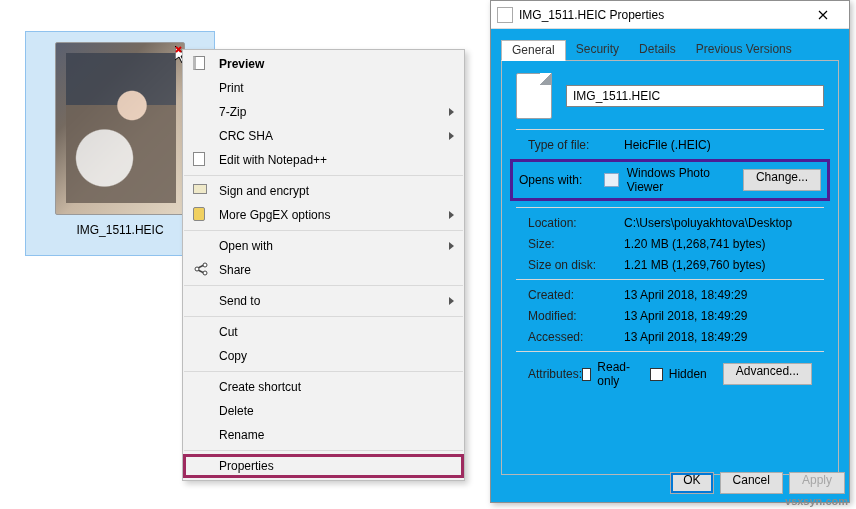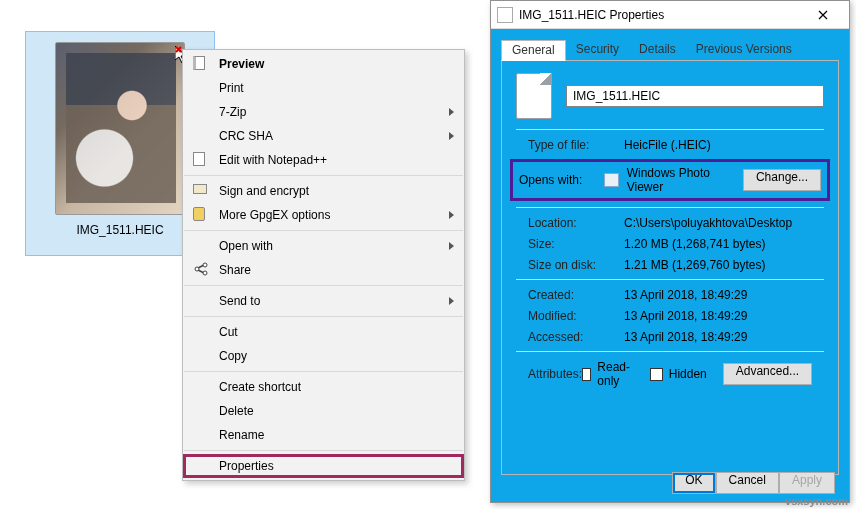--- a/index.html
+++ b/index.html
@@ -72,21 +72,21 @@
 
   .openswith { display:flex; align-items:center; gap:8px; padding:4px 6px;
     border:3px solid #4c1d95; margin:4px -6px; }
   .openswith .app-ic { width:16px; height:14px; border:1px solid #8aa8c8; background:#e8f0f8; }
   .openswith .btn { margin-left:auto; }
 
   .btn { height:22px; padding:6px 12px; background:#e1e1e1; border:1px solid #adadad; font-size:12px; display:inline-flex; align-items:flex-end; }
   .btn.primary { box-shadow: inset 0 0 0 2px #0078d7; }
   .btn[disabled]{ color:#a6a6a6; }
 
-  .btnbar { position:absolute; right:14px; bottom:8px; display:flex; }
+  .btnbar { position:absolute; right:4px; bottom:8px; display:flex; gap:6px; }
 
   .checkbox { display:flex; align-items:center; gap:6px; margin-right:16px; }
   .checkbox .box { width:13px; height:13px; border:1px solid #333; background:#fff; }
 
   .watermark { position:absolute; right:8px; bottom:2px; font-size:11px; color:#8a8a8a;font-weight:bold; }
 </style>
 </head>
 <body>
 
 <div class="stage">

